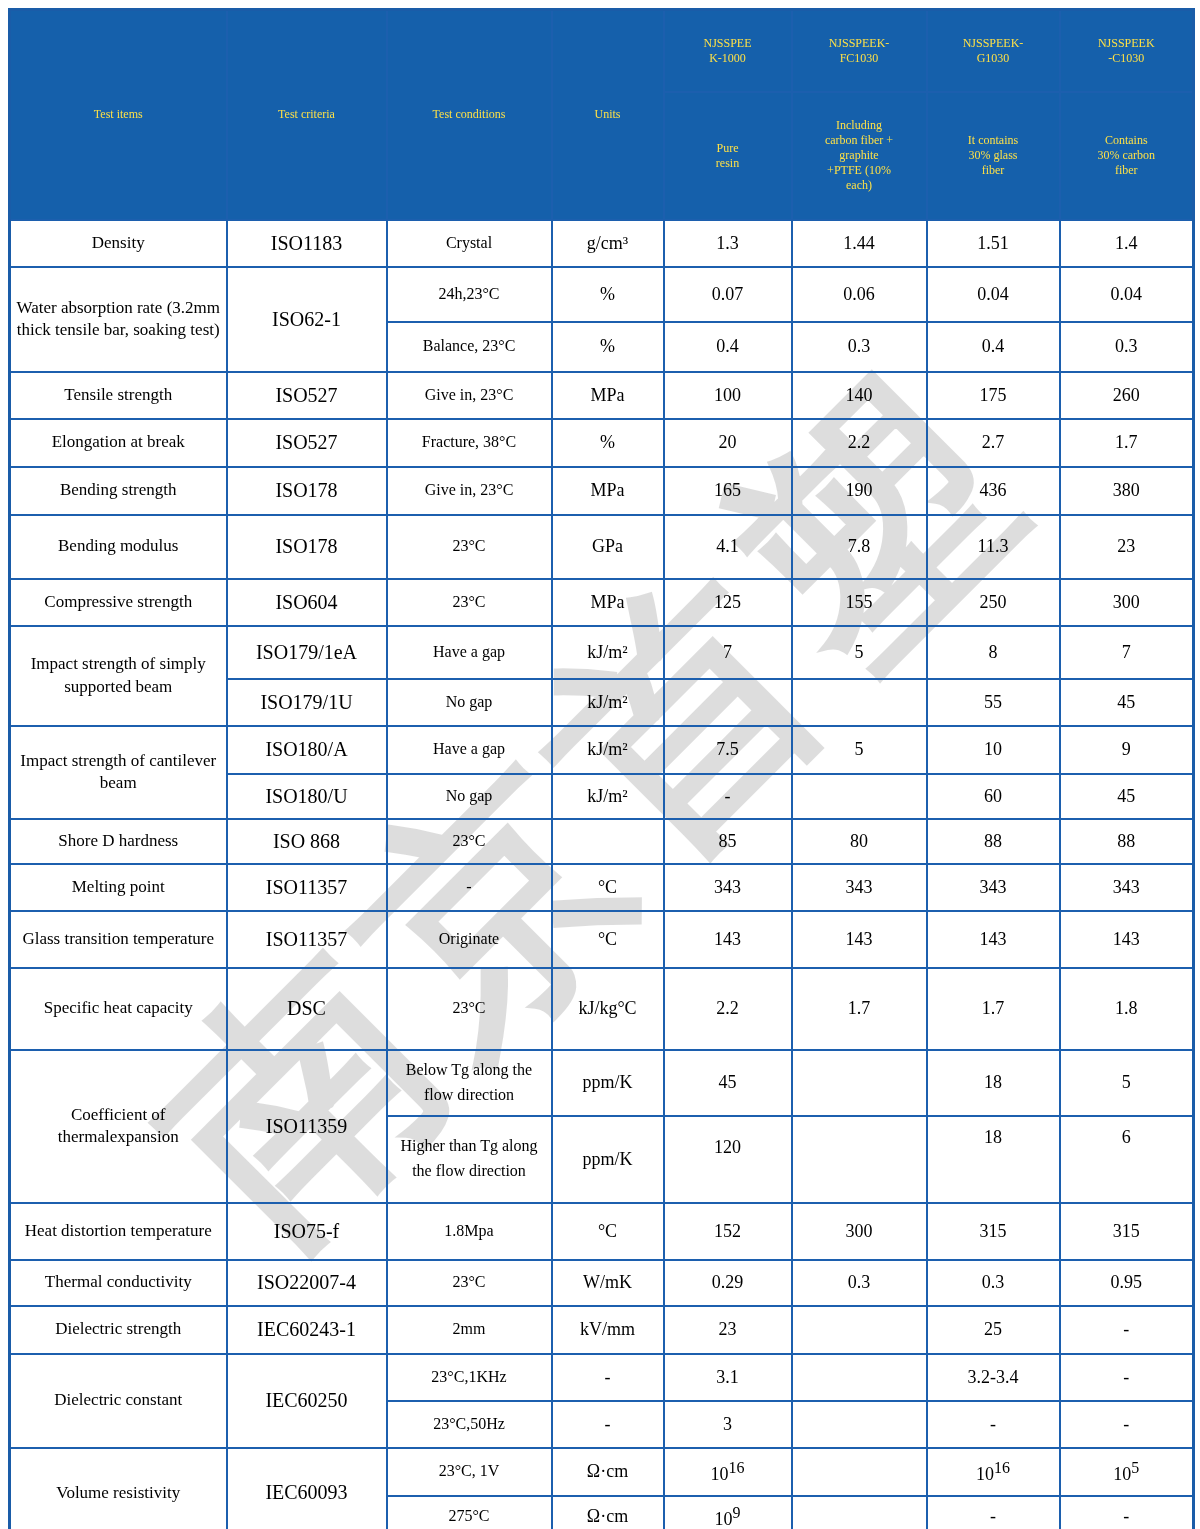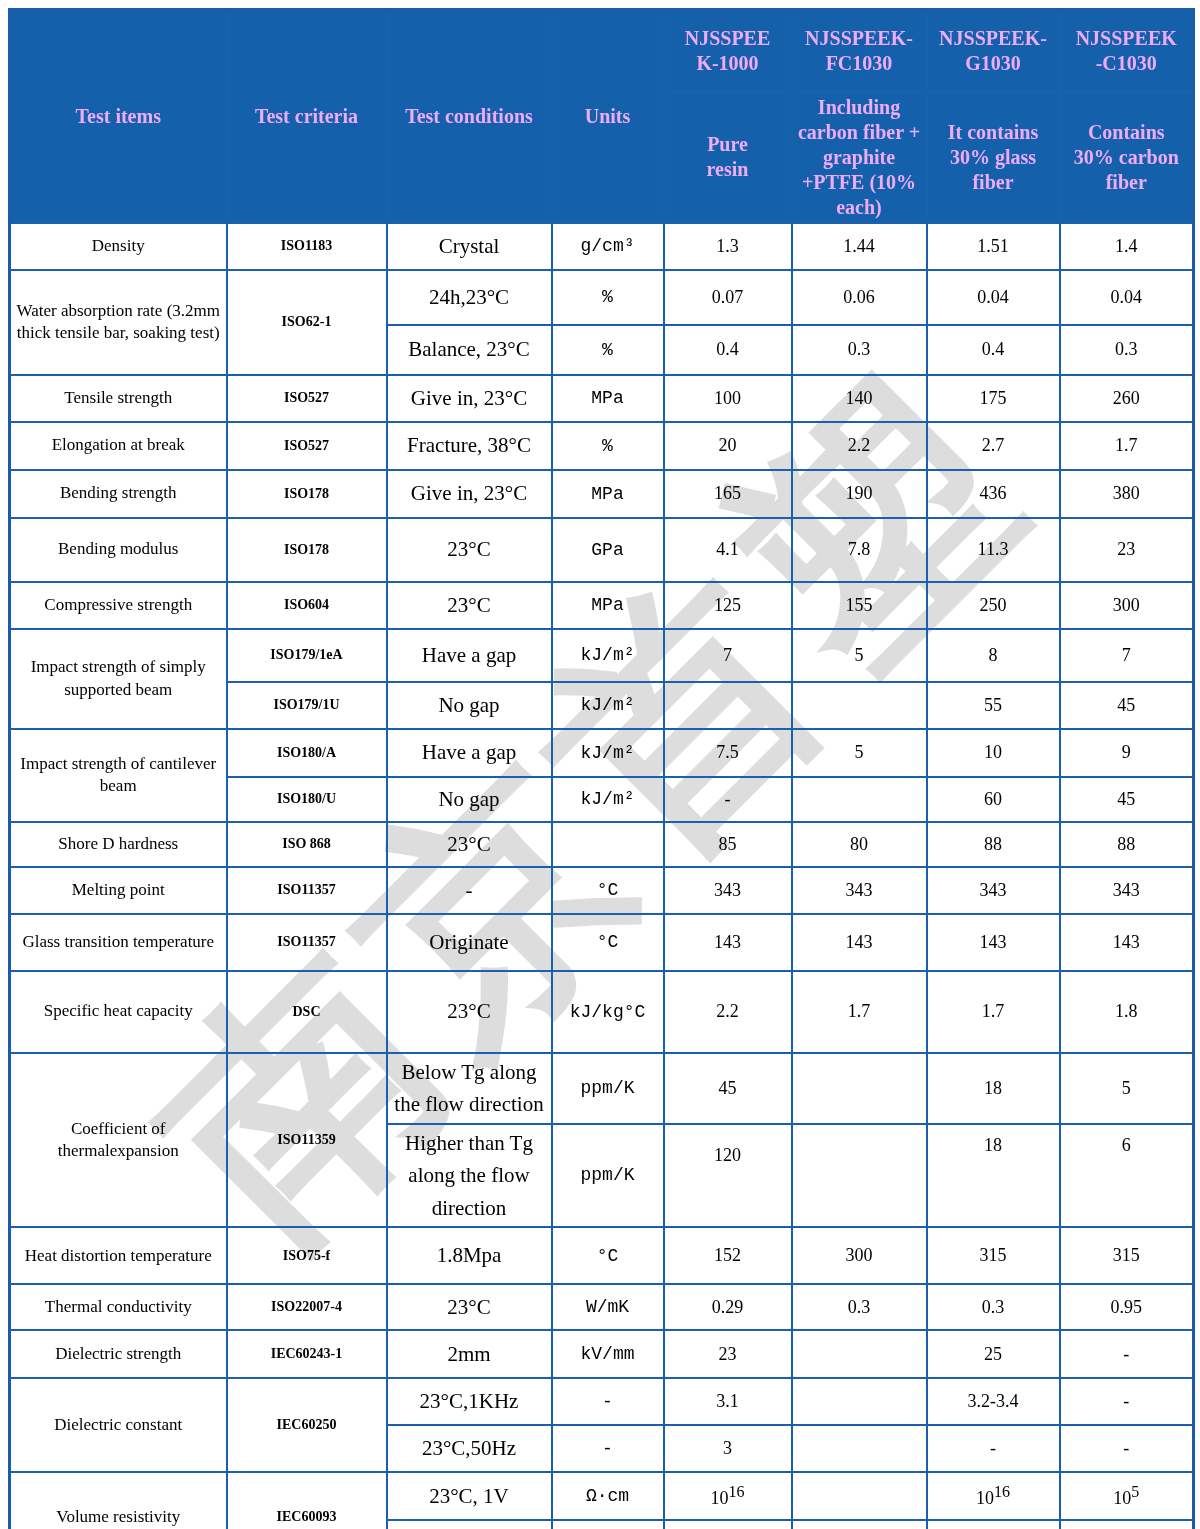--- a/index.html
+++ b/index.html
@@ -38,38 +38,38 @@
   table.props th, table.props td {
     border: 2px solid #1C5FAE;
     text-align: center;
     vertical-align: middle;
     padding: 2px 4px;
     overflow: hidden;
   }
   table.props { border: 3px solid #1A5CA8; }
   table.props th {
     background: #1560AB;
-    color: #f0abfc;
-    font-weight: bold;
-    font-size: 20px;
+    color: #fde047;
+    font-weight: normal;
+    font-size: 12px;
     white-space: pre-line;
     line-height: 1.25;
   }
   th.pdesc { font-size: 19px; line-height: 1.3; }
   td { color: #000000; font-size: 18px; }
   td.item { font-size: 17px; line-height: 1.3; }
-  td.crit { font-size: 14px; font-weight: bold; }
+  td.crit { font-size: 20px; }
   td.cond {
-    font-size: 21px;
+    font-size: 16px;
     vertical-align: bottom;
     padding-bottom: 7px;
     line-height: 1.55;
   }
   td.cond.mid { vertical-align: middle; padding-bottom: 2px; }
-  td.unit { font-size: 18px; vertical-align: top; padding-top: 5px; font-family: Liberation Mono, monospace; }
+  td.unit { font-size: 18px; vertical-align: top; padding-top: 5px; }
   td.val  { font-size: 18px; }
   sup { font-size: 16px; }
 </style>
 </head>
 <body>
 
 <div class="page">
   <div class="watermark">南京首塑</div>
 
   <table class="props">

